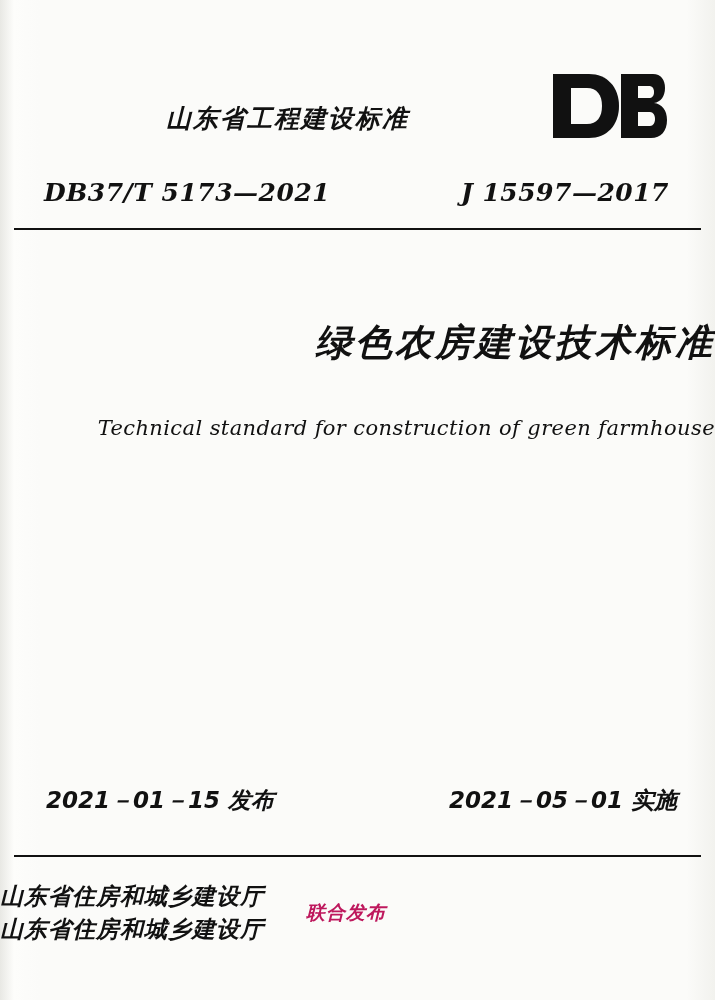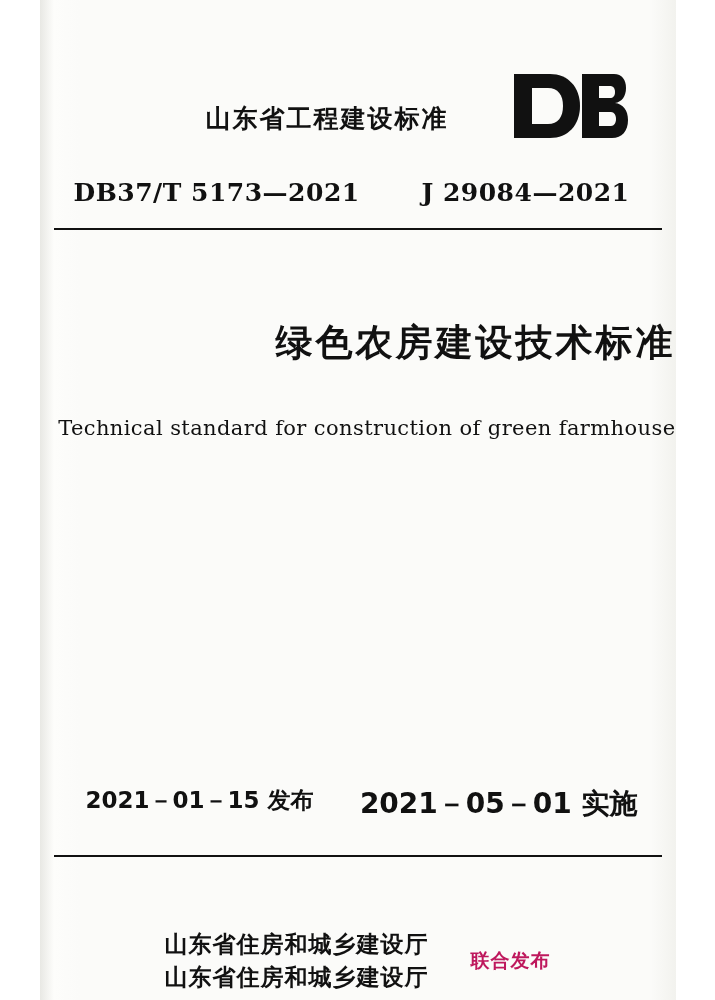--- a/index.html
+++ b/index.html
@@ -5,25 +5,26 @@
   html, body {
     margin: 0;
     padding: 0;
     background: #ffffff;
   }
   body {
     font-family: "Liberation Sans", sans-serif;
   }
   .page {
     position: relative;
-    width: 636px;
+    width: 715px;
     height: 1000px;
     margin: 0 auto;
     background: #fbfbf9;
     overflow: hidden;
+    font-style: italic;
   }
   
   .page::before {
     content: "";
     position: absolute;
     left: 0; top: 0; right: 0; bottom: 0;
     background:
       linear-gradient(90deg, #e8e8e4 0px, #fdfdfb 14px, #fbfbf9 40px, #fbfbf9 96%, #f2f2ee 100%);
     pointer-events: none;
     z-index: 0;
@@ -60,21 +61,21 @@
     height: 72px;
   }
   .std-line {
     position: absolute;
     left: 0; right: 0;
     top: 100px;
     height: 44px;
   }
   .std-code {
     position: absolute;
-    left: 34px;
+    left: 44px;
     top: 0;
     font-size: 25px;
     font-weight: bold;
     letter-spacing: 0.5px;
     color: #111;
     font-family: "DejaVu Serif", "Liberation Serif", serif;
   }
   .record-code {
     position: absolute;
     right: 46px;
@@ -129,21 +130,21 @@
     top: 0;
     font-size: 23px;
     font-weight: bold;
     color: #111;
     font-family: "DejaVu Sans", "Liberation Sans", sans-serif;
   }
   .date-effect {
     position: absolute;
     right: 38px;
     top: 0;
-    font-size: 28px;
+    font-size: 23px;
     font-weight: bold;
     color: #111;
     font-family: "DejaVu Sans", "Liberation Sans", sans-serif;
     text-align: center;
   }
   .rule-bottom {
     position: absolute;
     left: 14px;
     right: 14px;
     top: 855px;
@@ -151,22 +152,21 @@
     background: #111;
   }
 
   
   .publisher {
     position: absolute;
     left: 0; right: 0;
     top: 880px;
     display: flex;
     align-items: center;
-    justify-content: center;
-    margin-top: 48px;
+    justify-content: flex-start;
   }
   .pub-names {
     text-align: center;
     font-size: 23px;
     font-weight: bold;
     line-height: 1.45;
     color: #111;
     letter-spacing: 1px;
     font-family: "DejaVu Sans", "Liberation Sans", sans-serif;
   }
@@ -196,21 +196,21 @@
 
           <path d="M72 4 H104 C112 4 116 10 116 18 C116 26 112 32 105 33
                    C113 34 118 40 118 50 C118 61 112 68 102 68 H72 Z" fill="#111111"></path>
           <path d="M89 16 H100 C103 16 105 18 105 22 C105 26 103 28 100 28 H89 Z" fill="#fbfbf9"></path>
           <path d="M89 42 H101 C104 42 106 45 106 49 C106 53 104 56 101 56 H89 Z" fill="#fbfbf9"></path>
         </svg>
       </div>
 
       <div class="std-line">
         <div class="std-code">DB37/T 5173—2021</div>
-        <div class="record-code">J 29084—2021</div>
+        <div class="record-code">J 15597—2017</div>
       </div>
     </div>
 
     <div class="rule"></div>
 
     <div class="title-block">
       <div class="doc-title-cn">绿色农房建设技术标准</div>
       <div class="doc-title-en">Technical standard for construction of green farmhouse</div>
     </div>
 

